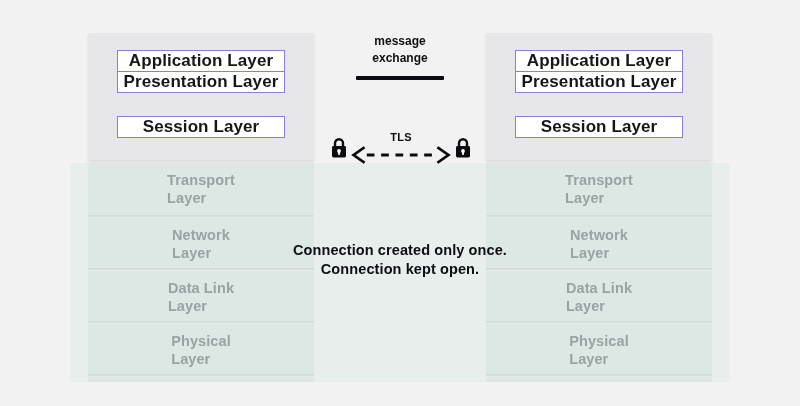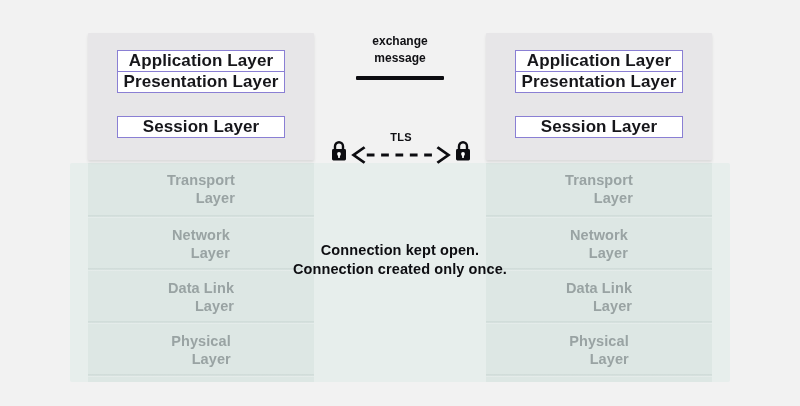--- a/index.html
+++ b/index.html
@@ -41,21 +41,21 @@
 
   .teal-layer {
     position: absolute;
     left: 0;
     width: 100%;
     height: 52px;
     box-sizing: border-box;
     display: flex;
     align-items: center;
     justify-content: center;
-    text-align: right;
+    text-align: left;
     color: #99a3a3;
     font-size: 14.5px;
     font-weight: 700;
     line-height: 18px;
     letter-spacing: 0.1px;
   }
   .teal-layer .lbl { display: block; }
   .divider {
     position: absolute;
     left: 0;
@@ -129,21 +129,21 @@
   }
 
   
   .tls-row {
     position: absolute;
     left: 330px;
     top: 137px;
     width: 142px;
     height: 28px;
     display: flex;
-    align-items: center;
+    align-items: flex-start;
     justify-content: space-between;
   }
   .lock {
     width: 18px;
     height: 22px;
     flex: 0 0 auto;
   }
   .tls-arrow-wrap {
     position: relative;
     flex: 1 1 auto;
@@ -246,39 +246,39 @@
         <div>
           <span class="lbl">Physical</span>
           <span class="lbl">Layer</span>
         </div>
       </div>
       <div class="divider" style="top:211px"></div>
     </div>
   </div>
 
   <div class="caption">
+    <div>Connection created only once.</div>
     <div>Connection kept open.</div>
-    <div>Connection created only once.</div>
   </div>
 
   <div class="gray-card left">
     <div class="layer-box b0">Application Layer</div>
     <div class="layer-box b1">Presentation Layer</div>
     <div class="layer-box b2">Session Layer</div>
   </div>
 
   <div class="gray-card right">
     <div class="layer-box b0">Application Layer</div>
     <div class="layer-box b1">Presentation Layer</div>
     <div class="layer-box b2">Session Layer</div>
   </div>
 
   <div class="center-col">
+    <div class="mqtt-sub">message</div>
     <div class="mqtt-sub">exchange</div>
-    <div class="mqtt-sub">message</div>
     <div class="mqtt-rule"></div>
   </div>
 
   <div class="tls-row">
 
     <span class="lock">
       <svg viewBox="0 0 18 22" width="18" height="22">
         <path d="M5 9 V6.2 A4 4 0 0 1 13 6.2 V9" fill="none" stroke="#0c0c10" stroke-width="2.4"></path>
         <rect x="2" y="9" width="14" height="11.5" rx="1.4" fill="#0c0c10"></rect>
         <circle cx="9" cy="14" r="1.9" fill="#ffffff"></circle>

